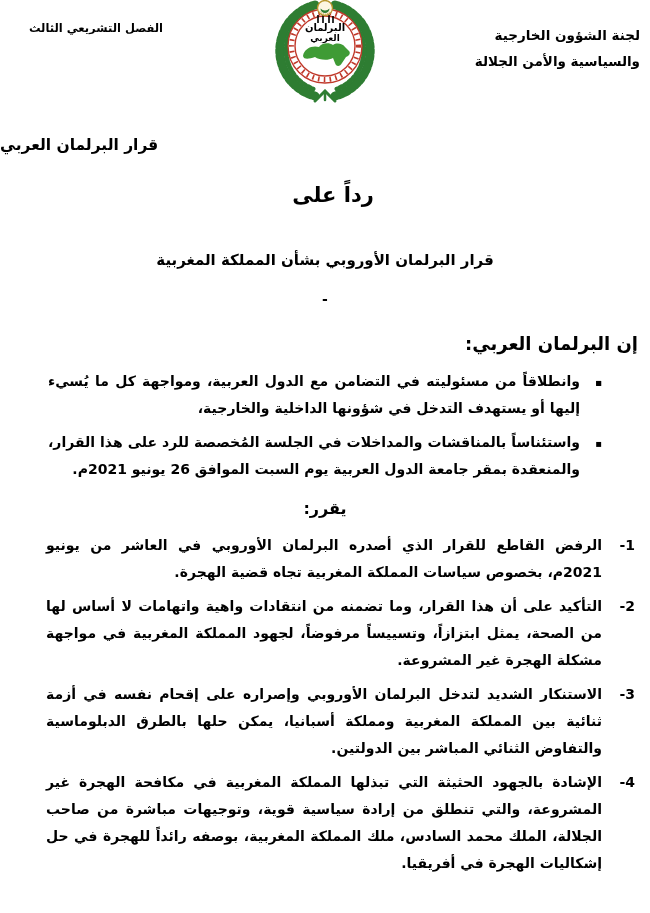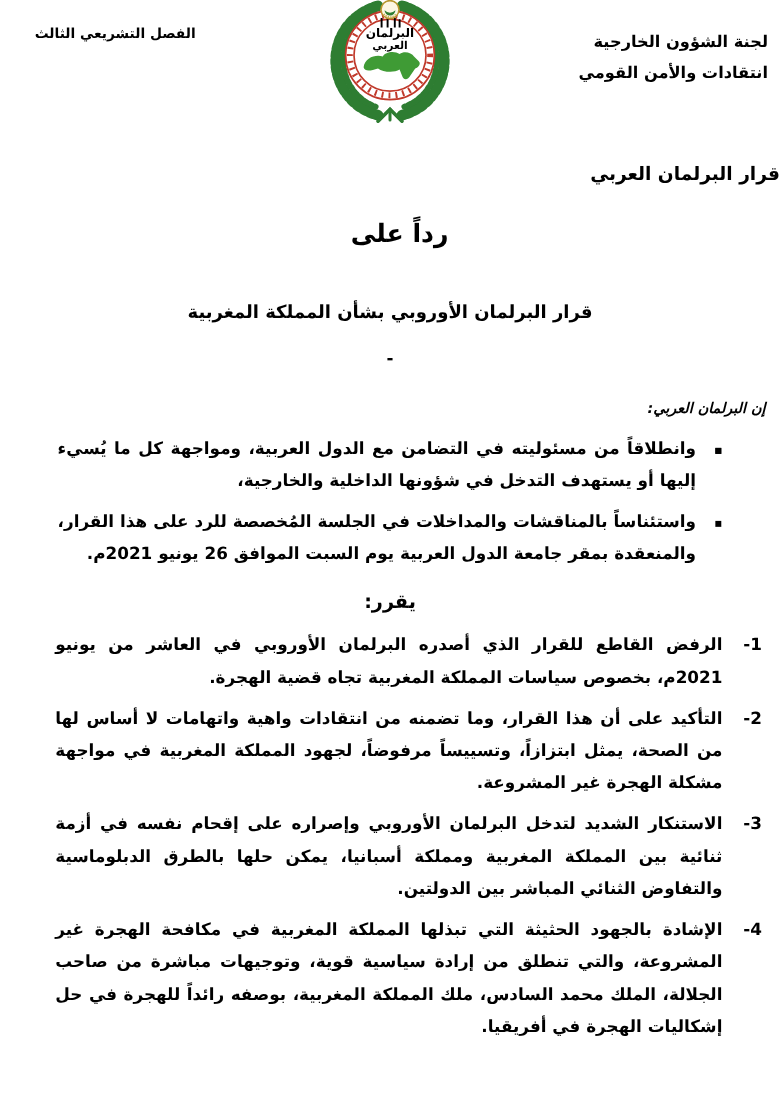--- a/index.html
+++ b/index.html
@@ -13,25 +13,25 @@
     position:absolute;left:6px;top:16px;width:180px;
     text-align:center;font-size:11.5px;line-height:24px;direction:rtl;
   }
   .hdr-right{
     position:absolute;right:10px;top:22px;width:180px;
     text-align:right;font-size:13.5px;line-height:26px;direction:rtl;
   }
   .logo{position:absolute;left:50%;top:0;transform:translateX(-50%);}
   
   .content{position:absolute;top:110px;left:0;right:0;}
-  .t1{text-align:right;font-size:15.5px;margin:26px 0 0 0;}
+  .t1{text-align:left;font-size:15.5px;margin:26px 0 0 0;}
   .t2{text-align:center;font-size:21px;margin:29px 0 0 16px;}
   .t3{text-align:center;font-size:15px;margin:44px 0 0 0;}
   .sep{text-align:center;font-size:14px;margin:22px 0 0 0;}
-  .ph{text-align:right;font-size:12px;margin:26px 12px 0 0;font-style:italic;}
+  .ph{text-align:right;font-size:18px;margin:26px 12px 0 0;}
   ul.pre{list-style:none;margin:14px 70px 0 48px;padding:0;
          font-size:14px;line-height:27px;text-align:justify;}
   ul.pre li{position:relative;margin-bottom:7px;}
   ul.pre .bullet{position:absolute;right:-22px;top:1px;font-size:10px;line-height:27px;}
   .rh{text-align:center;font-size:16px;margin:16px 0 0 0;}
   ol.res{list-style:none;margin:14px 48px 0 46px;padding:0;
          font-size:14px;line-height:27px;text-align:justify;}
   ol.res li{position:relative;margin-bottom:7px;}
   ol.res .num{position:absolute;right:-33px;top:0;}
 </style>
@@ -39,21 +39,21 @@
 <body>
 
 <div class="page">
 
   <div class="hdr-left">
     <div>الفصل التشريعي الثالث</div>
   </div>
 
   <div class="hdr-right">
     <div>لجنة الشؤون الخارجية</div>
-    <div>انتقادات والأمن القومي</div>
+    <div>والسياسية والأمن الجلالة</div>
   </div>
 
   <div class="logo">
     <svg width="124" height="104" viewBox="0 0 124 104" xmlns="http://www.w3.org/2000/svg">
 
       <g stroke="#2e7d32" fill="none" stroke-linecap="round">
         <path d="M 72 5 A 47 47 0 0 1 72 96" stroke-width="9" stroke-dasharray="3.5 2.6"></path>
         <path d="M 52 5 A 47 47 0 0 0 52 96" stroke-width="9" stroke-dasharray="3.5 2.6"></path>
         <path d="M 74 12 A 41 41 0 0 1 74 89" stroke-width="5" stroke-dasharray="2.8 2.4"></path>
         <path d="M 50 12 A 41 41 0 0 0 50 89" stroke-width="5" stroke-dasharray="2.8 2.4"></path>

